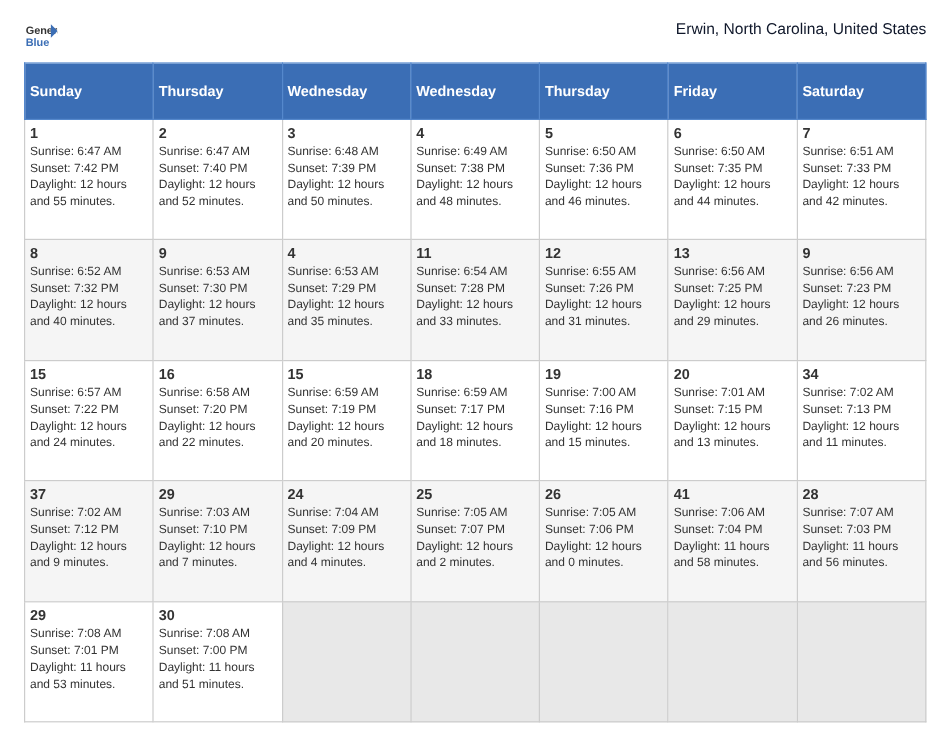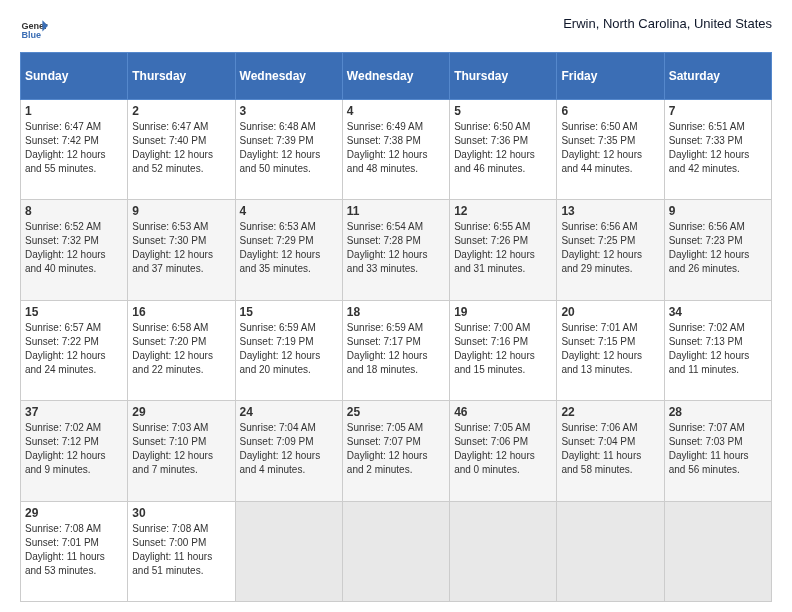--- a/index.html
+++ b/index.html
@@ -218,25 +218,25 @@
           </td>
           <td>
             <span class="day-num">24</span>
             <div class="day-info">Sunrise: 7:04 AM<br>Sunset: 7:09 PM<br>Daylight: 12 hours and 4 minutes.</div>
           </td>
           <td>
             <span class="day-num">25</span>
             <div class="day-info">Sunrise: 7:05 AM<br>Sunset: 7:07 PM<br>Daylight: 12 hours and 2 minutes.</div>
           </td>
           <td>
-            <span class="day-num">46</span>
+            <span class="day-num">26</span>
             <div class="day-info">Sunrise: 7:05 AM<br>Sunset: 7:06 PM<br>Daylight: 12 hours and 0 minutes.</div>
           </td>
           <td>
-            <span class="day-num">22</span>
+            <span class="day-num">41</span>
             <div class="day-info">Sunrise: 7:06 AM<br>Sunset: 7:04 PM<br>Daylight: 11 hours and 58 minutes.</div>
           </td>
           <td>
             <span class="day-num">28</span>
             <div class="day-info">Sunrise: 7:07 AM<br>Sunset: 7:03 PM<br>Daylight: 11 hours and 56 minutes.</div>
           </td>
         </tr>
         <tr>
           <td>
             <span class="day-num">29</span>

